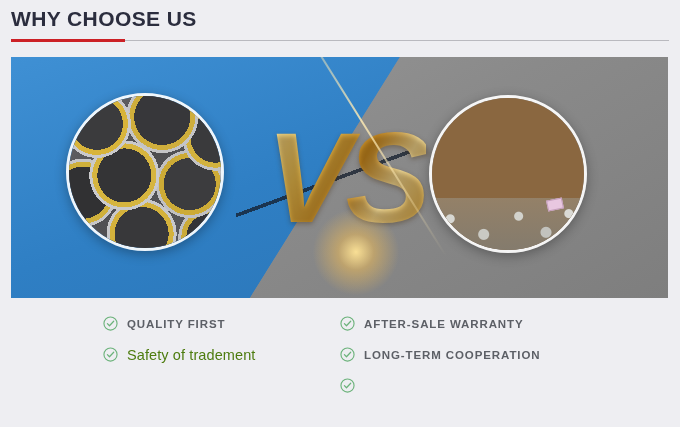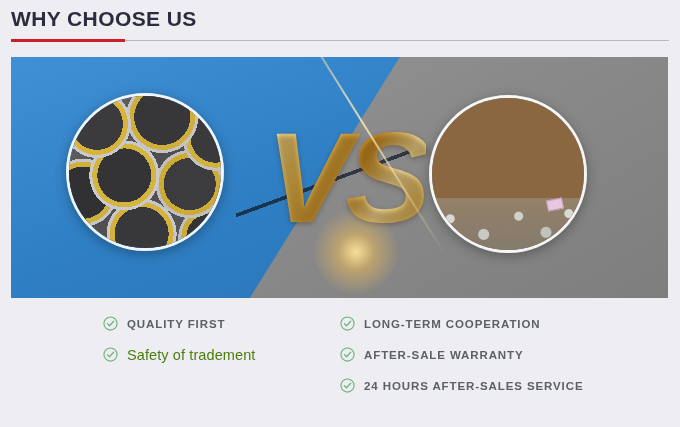--- a/index.html
+++ b/index.html
@@ -221,35 +221,34 @@
   </div>
 
   <div class="feature-col" id="col-right">
     <div class="feature-row">
       <span class="check-icon">
         <svg viewBox="0 0 16 16" width="15" height="15">
           <circle cx="8" cy="8" r="7" fill="none" stroke="#6bb27a" stroke-width="1.2"></circle>
           <path d="M4.7 8.2 L6.9 10.4 L11.4 5.6" fill="none" stroke="#6bb27a" stroke-width="1.3" stroke-linecap="round" stroke-linejoin="round"></path>
         </svg>
       </span>
+      <span class="feature-label">AFTER-SALE WARRANTY</span>
+    </div>
+    <div class="feature-row">
+      <span class="check-icon">
+        <svg viewBox="0 0 16 16" width="15" height="15">
+          <circle cx="8" cy="8" r="7" fill="none" stroke="#6bb27a" stroke-width="1.2"></circle>
+          <path d="M4.7 8.2 L6.9 10.4 L11.4 5.6" fill="none" stroke="#6bb27a" stroke-width="1.3" stroke-linecap="round" stroke-linejoin="round"></path>
+        </svg>
+      </span>
       <span class="feature-label">LONG-TERM COOPERATION</span>
     </div>
     <div class="feature-row">
       <span class="check-icon">
         <svg viewBox="0 0 16 16" width="15" height="15">
           <circle cx="8" cy="8" r="7" fill="none" stroke="#6bb27a" stroke-width="1.2"></circle>
           <path d="M4.7 8.2 L6.9 10.4 L11.4 5.6" fill="none" stroke="#6bb27a" stroke-width="1.3" stroke-linecap="round" stroke-linejoin="round"></path>
         </svg>
       </span>
-      <span class="feature-label">AFTER-SALE WARRANTY</span>
-    </div>
-    <div class="feature-row">
-      <span class="check-icon">
-        <svg viewBox="0 0 16 16" width="15" height="15">
-          <circle cx="8" cy="8" r="7" fill="none" stroke="#6bb27a" stroke-width="1.2"></circle>
-          <path d="M4.7 8.2 L6.9 10.4 L11.4 5.6" fill="none" stroke="#6bb27a" stroke-width="1.3" stroke-linecap="round" stroke-linejoin="round"></path>
-        </svg>
-      </span>
-      <span class="feature-label">24 HOURS AFTER-SALES SERVICE</span>
     </div>
   </div>
 
 </div>
 
 </body></html>

